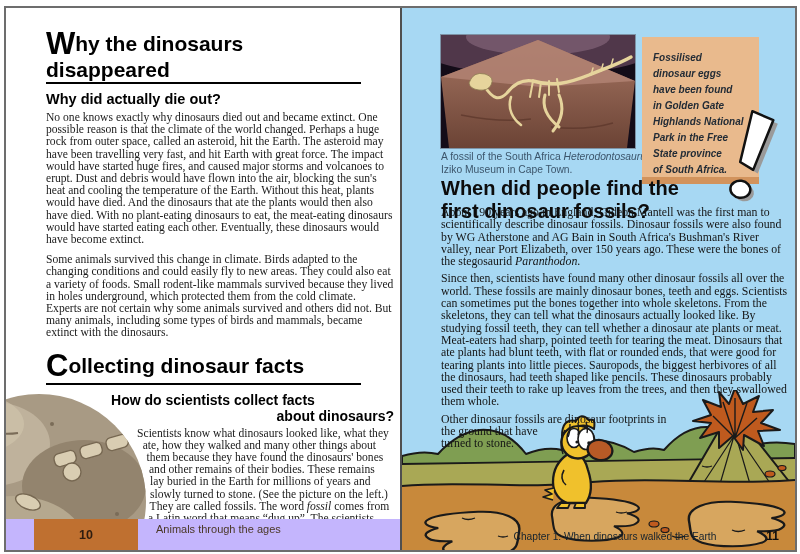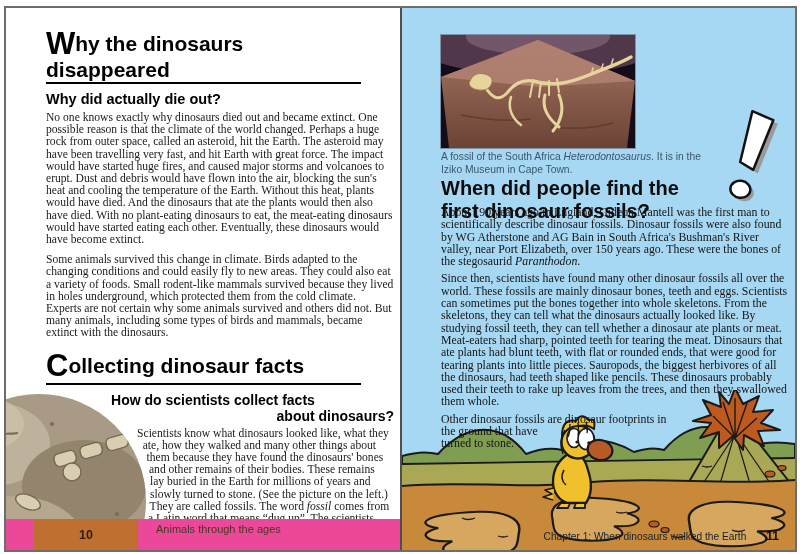--- a/index.html
+++ b/index.html
@@ -18,21 +18,21 @@
             color:#1a1a1a;margin:0 0 8px 0;width:348px;}
   .collect{margin-top:10px;}
   .collect-body{position:relative;}
   .circle-float{float:left;width:140px;height:180px;margin:4px 10px 0 -40px;
                 shape-outside:circle(110px at -6px 100px);}
   .fossil-circle{width:214px;height:214px;margin-left:-74px;margin-top:-2px;border-radius:50%;
                  overflow:hidden;position:relative;}
   .collect-sub1{font-weight:bold;font-size:14px;color:#000;margin:2px 0 0 0;}
   .collect-sub2{font-weight:bold;font-size:14px;color:#000;margin:0 0 4px 18px;text-align:right;}
   .collect-body .bodytext{width:auto;margin-right:4px;}
-  .lp-footer{position:absolute;left:0;right:0;bottom:0;height:31px;background:#ec4899;z-index:6;}
+  .lp-footer{position:absolute;left:0;right:0;bottom:0;height:31px;background:#c4b5fd;z-index:6;}
   .lp-pagenum{position:absolute;left:28px;top:0;bottom:0;width:104px;background:#bf7030;
               color:#2e1d10;font-weight:bold;font-size:12.5px;
               display:flex;align-items:center;justify-content:center;}
   .lp-booktitle{position:absolute;left:150px;top:0;bottom:12px;display:flex;align-items:center;
                 font-size:11px;color:#4a3726;}
   .divider{width:2px;background:#4f4f4f;flex:none;}
   
   .page-right{flex:1;position:relative;background:#a7d8f3;overflow:hidden;}
   .photo{position:absolute;left:39px;top:27px;width:194px;height:113px;outline:1px solid #7d93a6;}
   .caption{position:absolute;left:39px;top:142px;width:268px;font-size:10.3px;line-height:1.3;
@@ -42,21 +42,21 @@
             font-weight:bold;font-style:italic;font-size:10px;line-height:16px;color:#232c36;
             white-space:pre-line;}
   .exclaim{position:absolute;left:322px;top:96px;width:62px;height:106px;z-index:3;}
   .rp-heading{position:absolute;left:39px;top:169px;font-weight:bold;font-size:20px;
               line-height:1.15;color:#0c0c0c;white-space:pre-line;}
   .rp-text{position:absolute;left:39px;top:198px;width:350px;z-index:2;
            font-family:"Liberation Serif",serif;font-size:11.8px;line-height:12.3px;color:#141414;}
   .rp-text p{margin:0 0 5px 0;}
   .rp-para3{white-space:pre-line;}
   .cartoon{position:absolute;left:0;bottom:0;width:100%;height:160px;z-index:1;}
-  .rp-footer{position:absolute;right:16px;bottom:7px;z-index:4;display:flex;align-items:baseline;}
+  .rp-footer{position:absolute;right:16px;bottom:7px;z-index:4;display:flex;align-items:baseline;gap:30px;}
   .rp-chapter{font-size:10.2px;color:#14222e;}
   .rp-pagenum{font-weight:bold;font-size:12px;color:#0d0d0d;margin-left:20px;}
 </style>
 </head>
 <body>
 
 <div class="frame">
 
   <div class="page-left">
     <div class="lp-inner">
@@ -143,20 +143,28 @@
           <path d="M118,60 C124,74 120,86 112,96" stroke-width="3"></path>
           <path d="M70,62 C66,74 72,84 80,90" stroke-width="2.5"></path>
           <path d="M150,40 l2,-7 M160,36 l2,-7 M170,31 l2,-7" stroke-width="1.5"></path>
         </g>
         <path d="M28,48 q4,-12 16,-9 q10,3 6,11 q-3,6 -12,5 q-9,-1 -10,-7 z" fill="#e6d49c" stroke="#8a7a50" stroke-width="0.8"></path>
       </svg>
     </div>
 
     <div class="caption"><span>A fossil of the South Africa </span><span style="font-style: italic;">Heterodontosaurus</span><span>. It is in the Iziko Museum in Cape Town.</span></div>
 
+    <div class="note-box">Fossilised
+dinosaur eggs
+have been found
+in Golden Gate
+Highlands National
+Park in the Free
+State province
+of South Africa.</div>
 
     <svg class="exclaim" viewBox="0 0 62 106">
       <g transform="rotate(8 31 53)">
         <path d="M22,8 L44,14 L31,66 L17,60 Z" fill="#9a9a9a" transform="translate(5,3)"></path>
         <ellipse cx="21" cy="87" rx="10" ry="8.5" fill="#9a9a9a" transform="translate(4,3)"></ellipse>
         <path d="M22,8 L44,14 L31,66 L17,60 Z" fill="#ffffff" stroke="#111111" stroke-width="2.5" stroke-linejoin="round"></path>
         <ellipse cx="21" cy="87" rx="10" ry="8.5" fill="#ffffff" stroke="#111111" stroke-width="2.5"></ellipse>
       </g>
     </svg>
 

